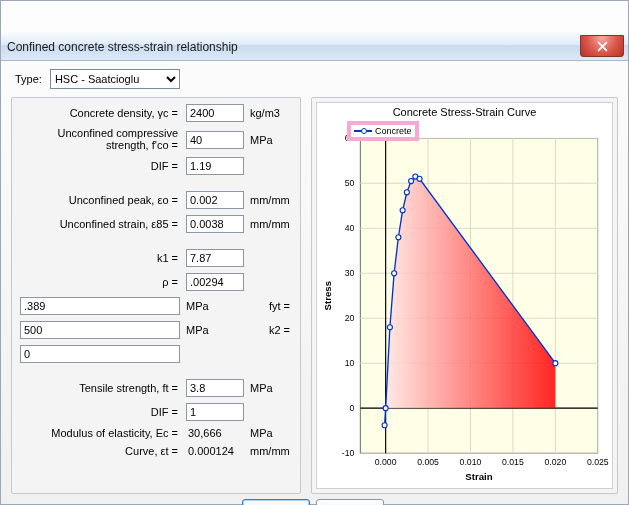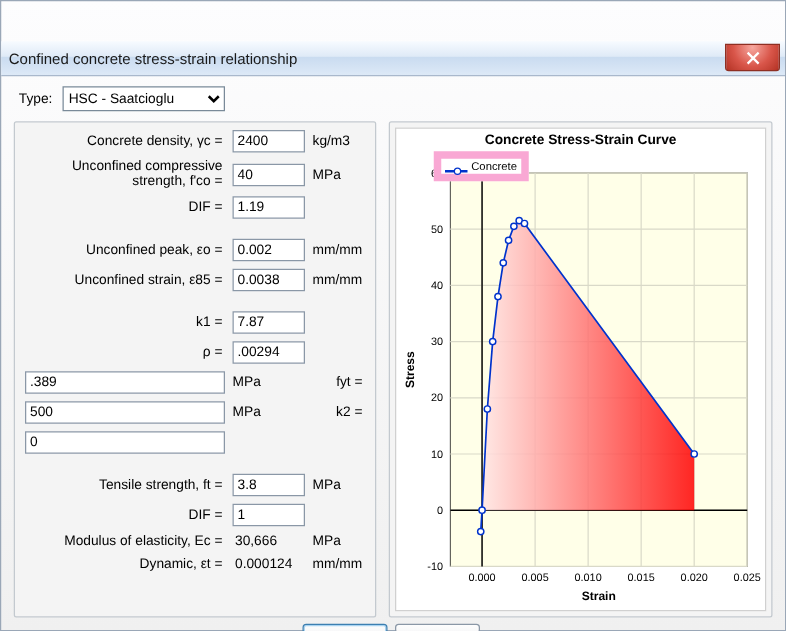--- a/index.html
+++ b/index.html
@@ -125,33 +125,33 @@
   }
   .chart-holder{
     flex:1;
     background:#fff;
     border:1px solid #d0d0d0;
     position:relative;
     box-sizing:border-box;
   }
   .chart-title{
     text-align:center;
-    font-weight:bold;
+    font-weight:normal;
     font-size:11px;
     padding:3px 0 1px;
   }
   .legend{
     position:absolute;
     top:18px; left:30px;
-    border:6px solid #f9a8d4;
+    border:4px solid #f9a8d4;
     background:#fff;
     font-size:9px;
     padding:1px 3px;
     display:flex;
-    align-items:flex-end;
+    align-items:center;
     gap:3px;
   }
   .legend .swatch{
     width:18px;height:2px;background:#0033cc;position:relative;
   }
   .legend .swatch::after{
     content:'';position:absolute;left:7px;top:-2px;width:4px;height:4px;border:1px solid #0033cc;background:#fff;border-radius:50%;
   }
   svg.plot{ width:100%; height:calc(100% - 18px); display:block;}
   .footer {
@@ -250,21 +250,21 @@
           <span class="unit">MPa</span>
 
           <span class="lbl">DIF =</span>
           <input type="text" value="1" style="">
           <span class="unit"></span>
 
           <span class="lbl">Modulus of elasticity, Ec =</span>
           <span class="ro">30,666</span>
           <span class="unit">MPa</span>
 
-          <span class="lbl">Dynamic, εt =</span>
+          <span class="lbl">Curve, εt =</span>
           <span class="ro">0.000124</span>
           <span class="unit">mm/mm</span>
 
         </div>
       </div>
 
       <div class="right">
         <div class="chart-holder">
           <div class="chart-title">Concrete Stress-Strain Curve</div>
           <div class="legend">

